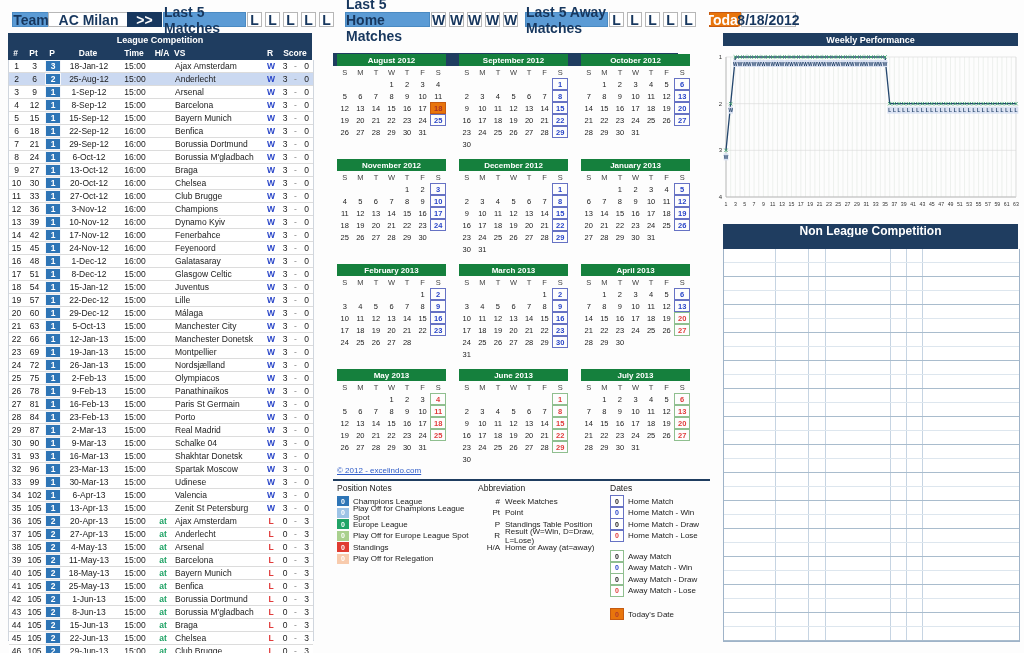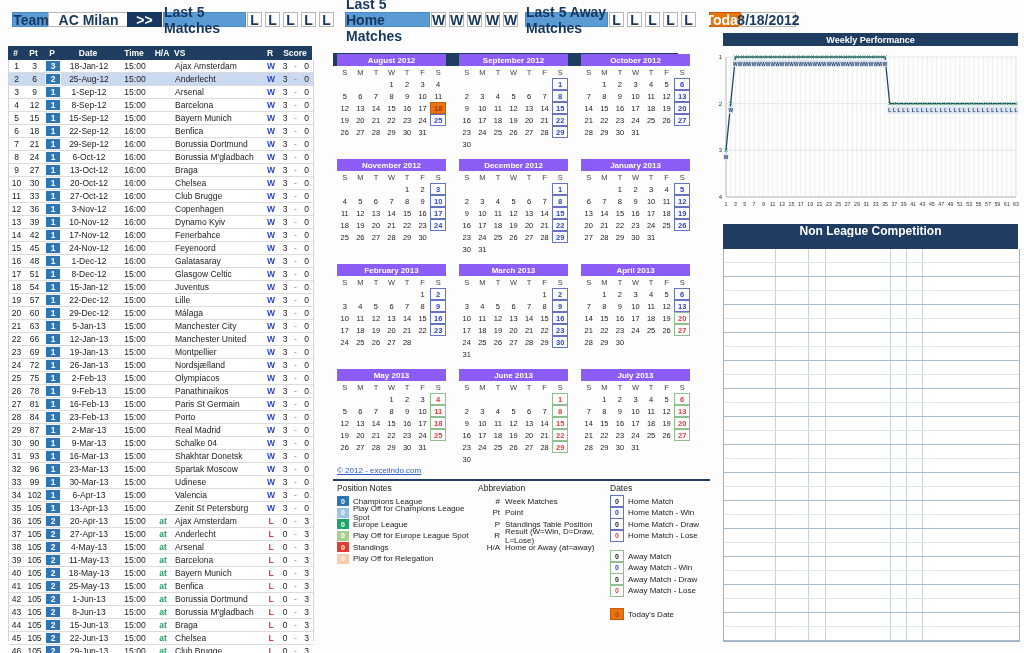--- a/index.html
+++ b/index.html
@@ -18,21 +18,21 @@
   #league-body{display:grid;grid-auto-rows:1fr;border-left:1px solid #d0d6de;border-right:1px solid #d0d6de;border-bottom:1px solid #aab6c4;}
   .lg-row{font-size:8.5px;color:#1a1a1a;align-items:stretch;border-bottom:1px solid #dcdcdc;background:#fff;}
   .lg-row.hl{background:#cbd9f1;}
   .lg-row>div,.lg-grid>div{display:flex;align-items:center;justify-content:center;overflow:hidden;white-space:nowrap;}
   .lg-row>div.l,.lg-grid>div.l{justify-content:flex-start;padding-left:2px;}
   .pcell{background:#2e75b6;color:#fff;font-weight:700;border:1px solid #f4f6fa;}
   .dash{color:#888;}
   .bold{font-weight:700;}
   
   #cal-grid{display:grid;grid-template-columns:repeat(3,109px);column-gap:13px;row-gap:8px;grid-auto-rows:97px;}
-  .cal-head{height:12px;background:#8b5cf6;color:#fff;font-weight:700;display:flex;align-items:center;justify-content:center;font-size:8px;}
+  .cal-head{height:12px;background:#15803d;color:#fff;font-weight:700;display:flex;align-items:center;justify-content:center;font-size:8px;}
   .cal-days{display:grid;grid-template-columns:repeat(7,1fr);}
   .cal-cell{height:12px;display:flex;align-items:center;justify-content:center;font-size:7.5px;color:#222;}
   .cal-dow{color:#444;}
   .cal-home{color:#2945c8;font-weight:700;box-shadow:inset 0 0 0 1px #6672c4;}
   .cal-away{color:#e03c3c;font-weight:700;box-shadow:inset 0 0 0 1px #8fbf8f;}
   .cal-today{background:#e8740c;color:#a93226;font-weight:700;box-shadow:inset 0 0 0 1px #c55a11;}
   
   .lg-title{font-size:8.5px;color:#222;margin-bottom:3px;}
   .leg-item{display:flex;align-items:center;height:10.5px;margin-bottom:1px;font-size:8px;color:#222;}
   .leg-box{width:12px;height:10px;display:flex;align-items:center;justify-content:center;font-size:7px;font-weight:700;margin-right:4px;flex:none;}
@@ -77,20 +77,21 @@
   <div class="abs" id="last5-away-chips" style="left:609px;top:12px;display:flex;gap:3px;">
       <div class="chip white resL" style="width: 13px; height: 13px;">L</div>
       <div class="chip white resL" style="width: 13px; height: 13px;">L</div>
       <div class="chip white resL" style="width: 13px; height: 13px;">L</div>
       <div class="chip white resL" style="width: 13px; height: 13px;">L</div>
       <div class="chip white resL" style="width: 13px; height: 13px;">L</div>
     </div>
   <div class="abs chip orange" style="left:709px;top:12px;width:31px;height:13px;">Today</div>
   <div class="abs chip white" style="left:741px;top:12px;width:53px;height:13px;">8/18/2012</div>
 
+  <div class="abs bar" style="left:8px;top:33px;width:304px;height:13px;font-size:9px;">League Competition</div>
   <div class="abs lg-grid" id="league-colhead" style="left:8px;top:46px;width:304px;height:13.5px;">
       <div>#</div>
       <div>Pt</div>
       <div>P</div>
       <div>Date</div>
       <div>Time</div>
       <div>H/A</div>
       <div class="l">VS</div>
       <div>R</div>
       <div style="grid-column: 9 / 12;">Score</div>
@@ -239,21 +240,21 @@
         <div class="dash">-</div>
         <div>0</div>
       </div>
       <div class="lg-grid lg-row">
         <div>12</div>
         <div>36</div>
         <div class="pcell">1</div>
         <div>3-Nov-12</div>
         <div>16:00</div>
         <div class="atG"></div>
-        <div class="l">Copenhagen</div>
+        <div class="l">Champions</div>
         <div class="bold resW">W</div>
         <div>3</div>
         <div class="dash">-</div>
         <div>0</div>
       </div>
       <div class="lg-grid lg-row">
         <div>13</div>
         <div>39</div>
         <div class="pcell">1</div>
         <div>10-Nov-12</div>
@@ -353,37 +354,37 @@
         <div class="l">Málaga</div>
         <div class="bold resW">W</div>
         <div>3</div>
         <div class="dash">-</div>
         <div>0</div>
       </div>
       <div class="lg-grid lg-row">
         <div>21</div>
         <div>63</div>
         <div class="pcell">1</div>
-        <div>5-Jan-13</div>
+        <div>5-Oct-13</div>
         <div>15:00</div>
         <div class="atG"></div>
         <div class="l">Manchester City</div>
         <div class="bold resW">W</div>
         <div>3</div>
         <div class="dash">-</div>
         <div>0</div>
       </div>
       <div class="lg-grid lg-row">
         <div>22</div>
         <div>66</div>
         <div class="pcell">1</div>
         <div>12-Jan-13</div>
         <div>15:00</div>
         <div class="atG"></div>
-        <div class="l">Manchester United</div>
+        <div class="l">Manchester Donetsk</div>
         <div class="bold resW">W</div>
         <div>3</div>
         <div class="dash">-</div>
         <div>0</div>
       </div>
       <div class="lg-grid lg-row">
         <div>23</div>
         <div>69</div>
         <div class="pcell">1</div>
         <div>19-Jan-13</div>

